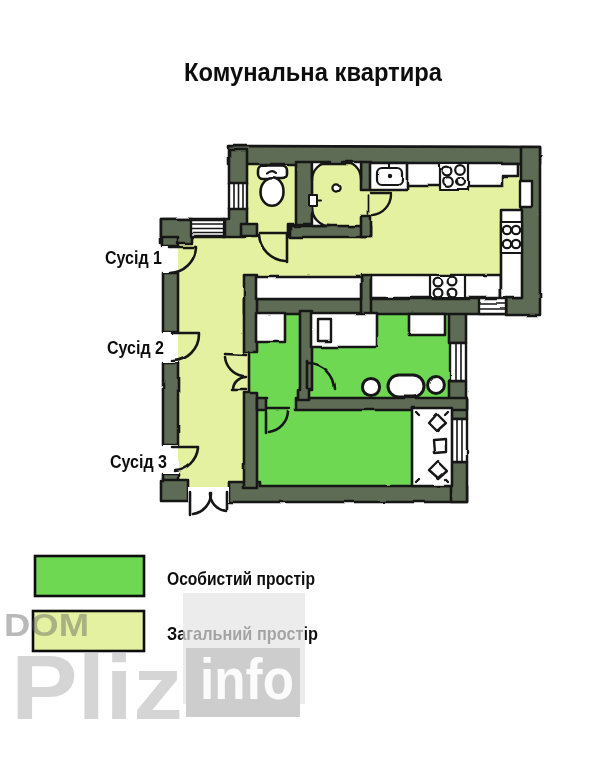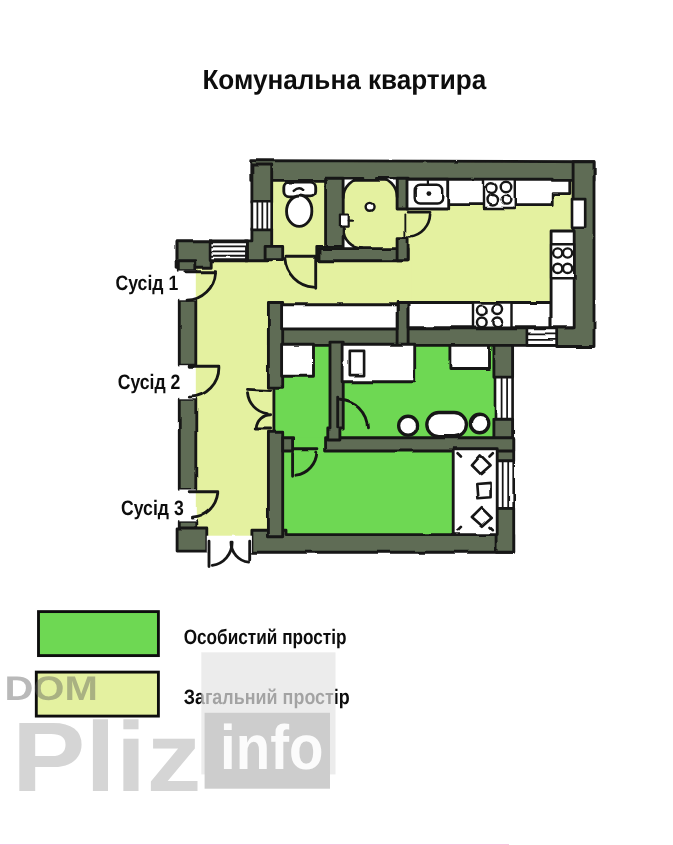--- a/index.html
+++ b/index.html
@@ -1,16 +1,16 @@
 <!DOCTYPE html>
 <html><head>
 <meta charset="utf-8">
 <style>
   html,body{margin:0;padding:0;background:#fff;}
-  .page{position:relative;width:612px;height:768px;background:#ec4899;overflow:hidden;
+  .page{position:relative;width:612px;height:768px;background:#a3a3a3;overflow:hidden;
         font-family:"Liberation Sans", sans-serif;}
   svg{position:absolute;left:0;top:0;}
 </style>
 </head>
 <body>
 <div class="page">
 <svg width="612" height="768" viewBox="0 0 612 768">
   <defs>
     <filter id="wob" x="-3%" y="-3%" width="106%" height="106%">
       <feTurbulence type="fractalNoise" baseFrequency="0.035" numOctaves="2" seed="7" result="n"></feTurbulence>

